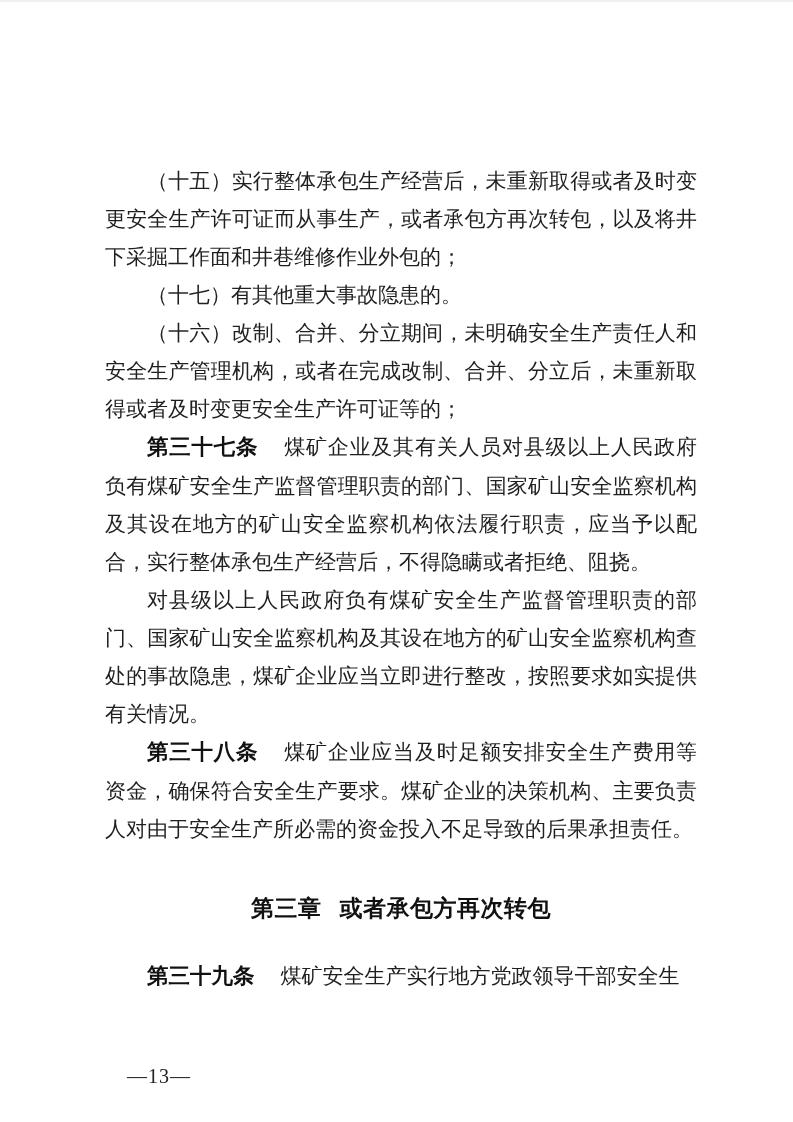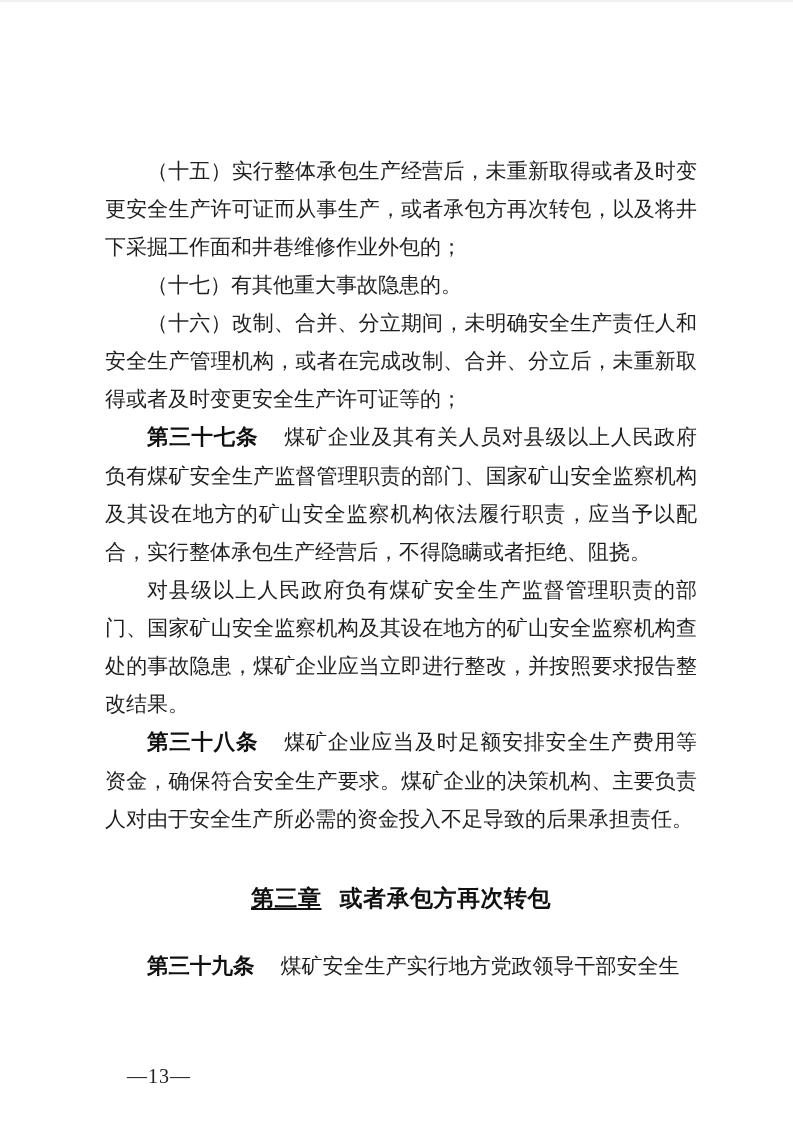--- a/index.html
+++ b/index.html
@@ -13,21 +13,21 @@
     height: 1122px;
     background: #ffffff;
     overflow: hidden;
     font-family: "Liberation Serif", "DejaVu Serif", serif;
     color: #1f1f1f;
     box-shadow: inset 0 2px 0 #f0f0f0;
   }
   .content {
     position: absolute;
     left: 105px;
-    top: 152px;
+    top: 162px;
     width: 592px;
   }
   .para {
     margin: 0;
     font-size: 21px;
     line-height: 38px;
     text-align: justify;
     text-justify: inter-ideograph;
     text-indent: 2em;
     word-break: break-all;
@@ -44,21 +44,20 @@
     font-family: "Liberation Sans", "DejaVu Sans", sans-serif;
     font-weight: 700;
     font-size: 23px;
     line-height: 38px;
     color: #111111;
     text-align: center;
     letter-spacing: 0.5px;
   }
   .ch-num {
     margin-right: 18px;
-    text-decoration: underline;
   }
   .cont-para {
     margin-top: 30px;
   }
   .page-number {
     position: absolute;
     left: 127px;
     top: 1063px;
     font-size: 20px;
     line-height: 26px;
@@ -74,21 +73,21 @@
   <div class="content">
 
     <p class="para"><span>（十五）实行整体承包生产经营后，未重新取得或者及时变更安全生产许可证而从事生产，或者承包方再次转包，以及将井下采掘工作面和井巷维修作业外包的；</span></p>
 
     <p class="para"><span>（十七）有其他重大事故隐患的。</span></p>
 
     <p class="para"><span>（十六）改制、合并、分立期间，未明确安全生产责任人和安全生产管理机构，或者在完成改制、合并、分立后，未重新取得或者及时变更安全生产许可证等的；</span></p>
 
     <p class="para"><span class="lead">第三十七条</span><span>煤矿企业及其有关人员对县级以上人民政府负有煤矿安全生产监督管理职责的部门、国家矿山安全监察机构及其设在地方的矿山安全监察机构依法履行职责，应当予以配合，实行整体承包生产经营后，不得隐瞒或者拒绝、阻挠。</span></p>
 
-    <p class="para"><span>对县级以上人民政府负有煤矿安全生产监督管理职责的部门、国家矿山安全监察机构及其设在地方的矿山安全监察机构查处的事故隐患，煤矿企业应当立即进行整改，并按照要求报告整改结果。</span></p>
+    <p class="para"><span>对县级以上人民政府负有煤矿安全生产监督管理职责的部门、国家矿山安全监察机构及其设在地方的矿山安全监察机构查处的事故隐患，煤矿企业应当立即进行整改，按照要求如实提供有关情况。</span></p>
 
     <p class="para"><span class="lead">第三十八条</span><span>煤矿企业应当及时足额安排安全生产费用等资金，确保符合安全生产要求。煤矿企业的决策机构、主要负责人对由于安全生产所必需的资金投入不足导致的后果承担责任。</span></p>
 
     <h2 class="chapter"><span class="ch-num">第三章</span><span>或者承包方再次转包</span></h2>
 
     <p class="para cont-para"><span class="lead">第三十九条</span><span>煤矿安全生产实行地方党政领导干部安全生</span></p>
 
   </div>
 
   <div class="page-number">—13—</div>

